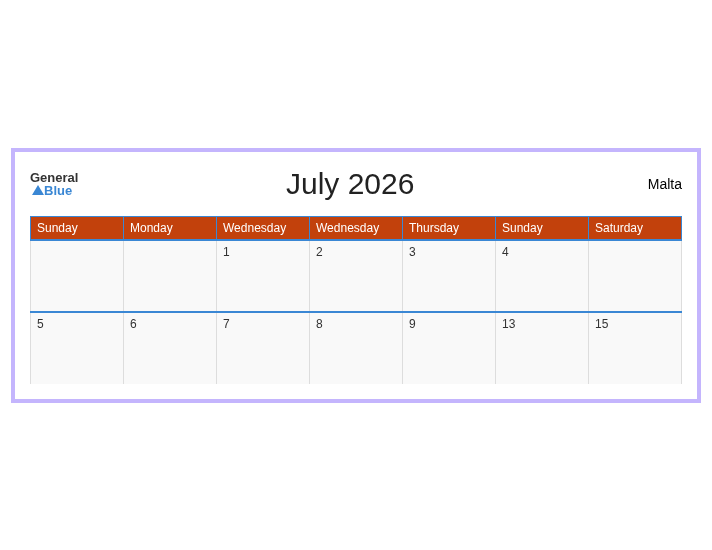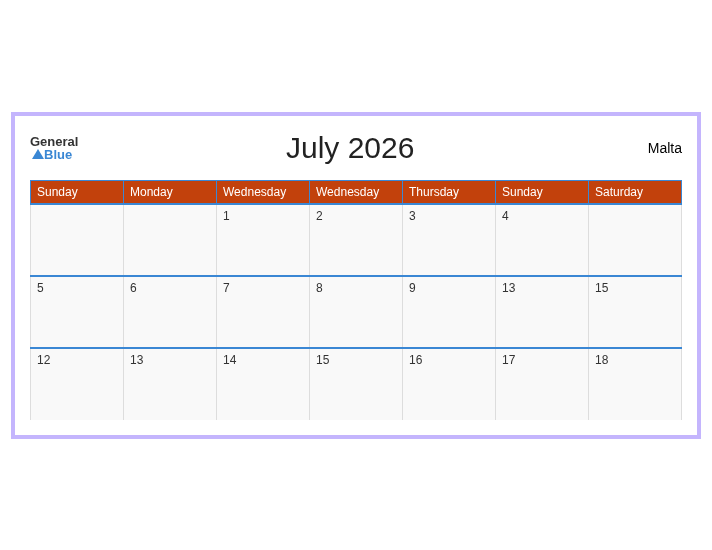--- a/index.html
+++ b/index.html
@@ -148,24 +148,15 @@
         </tr>
         <tr>
           <td><span class="day-num">5</span></td>
           <td><span class="day-num">6</span></td>
           <td><span class="day-num">7</span></td>
           <td><span class="day-num">8</span></td>
           <td><span class="day-num">9</span></td>
           <td><span class="day-num">13</span></td>
           <td><span class="day-num">15</span></td>
         </tr>
-        <tr>
-          <td><span class="day-num">12</span></td>
-          <td><span class="day-num">13</span></td>
-          <td><span class="day-num">14</span></td>
-          <td><span class="day-num">15</span></td>
-          <td><span class="day-num">16</span></td>
-          <td><span class="day-num">17</span></td>
-          <td><span class="day-num">18</span></td>
-        </tr>
       </tbody>
   </table>
 </div>
 
 </body></html>

